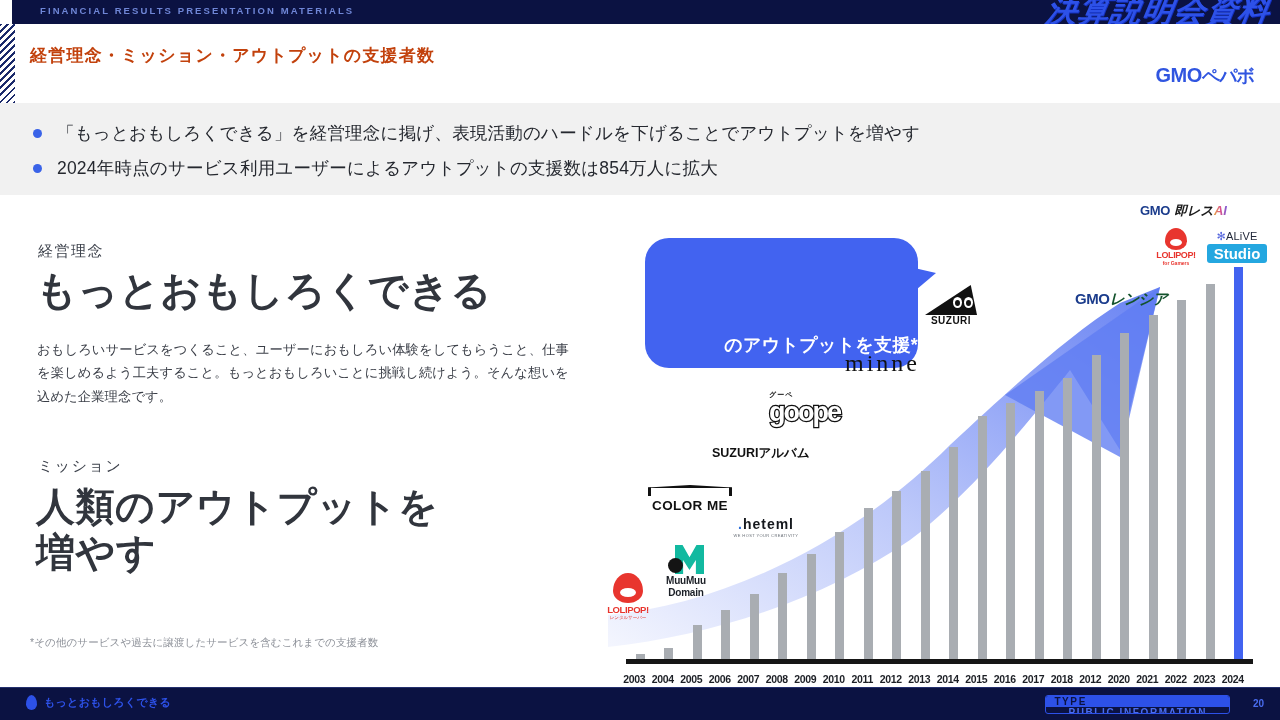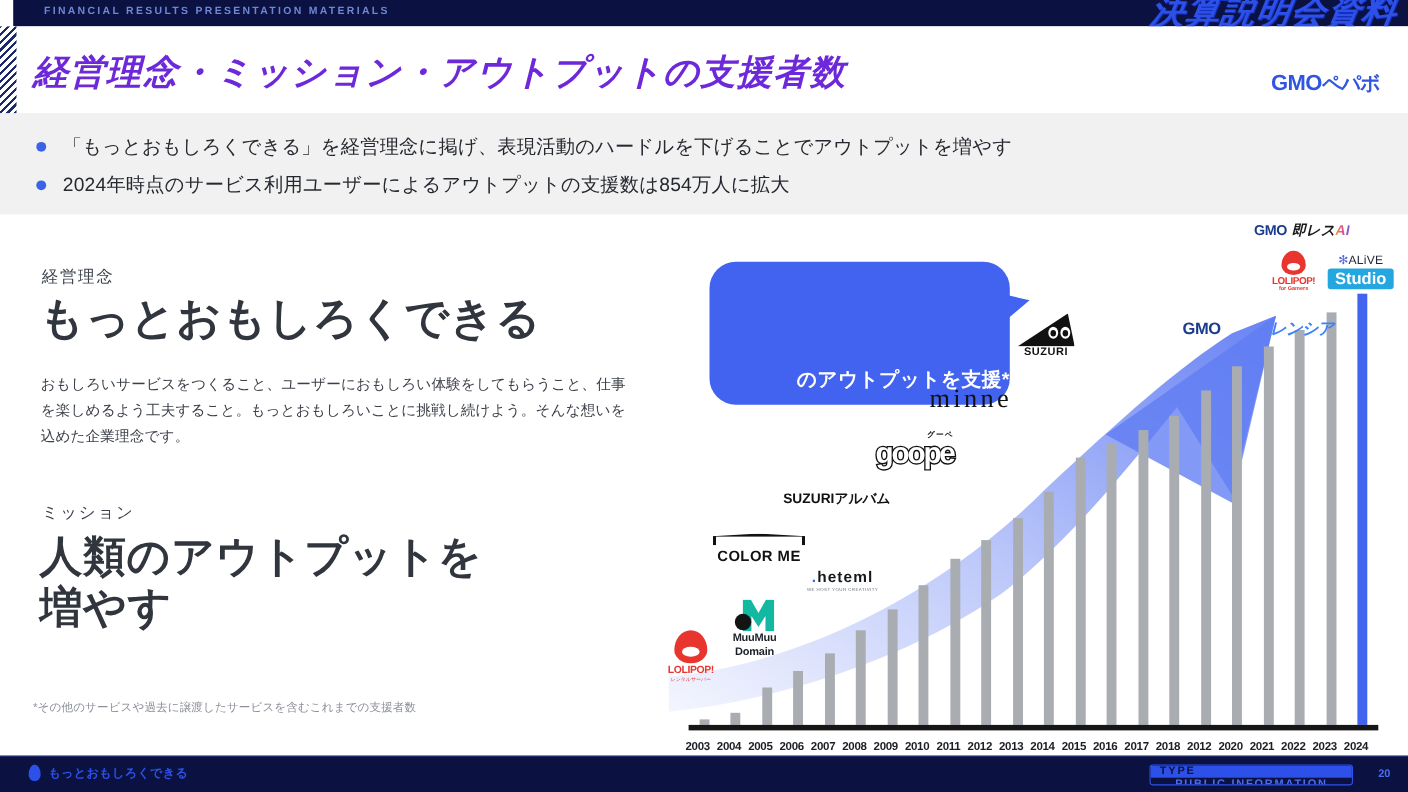--- a/index.html
+++ b/index.html
@@ -44,22 +44,22 @@
   .stripe-accent{
     position:absolute;left:0;top:0;width:15px;height:79px;
     background:repeating-linear-gradient(
       -45deg,
       #1b2a6b 0px,#1b2a6b 2px,
       #ffffff 2px,#ffffff 5px
     );
   }
   .slide-title{
     position:absolute;left:30px;top:20px;
-    font-size:32px;font-weight:bold;color:#6d28d9;
-    letter-spacing:1.2px;white-space:nowrap;font-style:italic;
+    font-size:17px;font-weight:bold;color:#c2410c;
+    letter-spacing:1.2px;white-space:nowrap;
   }
   .brand-logo{
     position:absolute;right:26px;top:40px;
     font-size:20px;font-weight:bold;color:#3055e0;
     letter-spacing:0.5px;white-space:nowrap;
   }
   .brand-logo .gmo{letter-spacing:-0.5px;}
   .brand-logo .pepabo{font-size:18px;letter-spacing:-1px;}
 
   
@@ -190,21 +190,21 @@
     width:78px;height:8px;margin:0 auto 2px;
     border-top:3px solid #111;border-left:3px solid #111;border-right:3px solid #111;
     border-radius:2px 2px 0 0;
     clip-path:polygon(0 100%,0 22%,50% 0,100% 22%,100% 100%);
   }
   .colorme-txt{font-size:13.5px;font-weight:bold;color:#111;letter-spacing:0.4px;}
 
   .logo-suzurialbum{left:112px;top:250px;}
   .suzurialbum-txt{font-size:12.5px;font-weight:bold;color:#111;letter-spacing:0px;}
 
-  .logo-goope{left:185px;top:195px;width:82px;text-align:right;}
+  .logo-goope{left:169px;top:195px;width:82px;text-align:left;}
   .goope-jp{font-size:7px;font-weight:bold;color:#111;letter-spacing:1px;}
   .goope-txt{
     font-size:27px;font-weight:bold;color:#fff;letter-spacing:-2px;
     -webkit-text-stroke:2.5px #111;
     paint-order:stroke fill;
     line-height:0.95;
   }
 
   .logo-minne{left:245px;top:155px;}
   .minne-txt{font-size:24px;color:#111;letter-spacing:3px;font-family:"Liberation Serif",serif;}
@@ -219,21 +219,21 @@
   }
   .suzuri-tri .eye.e1{left:28px;}
   .suzuri-tri .eye.e2{left:39px;}
   .suzuri-tri .eye .pupil{
     position:absolute;left:2px;top:3px;width:5px;height:6px;border-radius:50%;background:#111;
   }
   .suzuri-txt{font-size:10px;font-weight:bold;color:#111;letter-spacing:0.5px;margin-top:0px;}
 
   .logo-rensha{left:475px;top:95px;}
   .rensha-gmo{font-size:15px;font-weight:bold;color:#1b3c8c;letter-spacing:-0.4px;}
-  .rensha-jp{font-size:15px;font-weight:bold;color:#3b82f6;font-style:italic;letter-spacing:-1px;padding-left:45px;}
+  .rensha-jp{font-size:15px;font-weight:bold;color:#14532d;font-style:italic;letter-spacing:-1px;}
 
   .logo-sokures{left:540px;top:6px;}
   .sokures-gmo{font-size:13px;font-weight:bold;color:#1b3c8c;letter-spacing:-0.4px;}
   .sokures-jp{font-size:13px;font-weight:bold;color:#1a1a1a;font-style:italic;}
   .sokures-ai{font-size:13px;font-weight:bold;font-style:italic;
     background:linear-gradient(90deg,#e8a23a,#d9538f,#7a5bd8);
     -webkit-background-clip:text;background-clip:text;color:transparent;}
 
   .logo-lolipopgamers{left:545px;top:33px;width:62px;text-align:center;}
   .lpg-drop{

